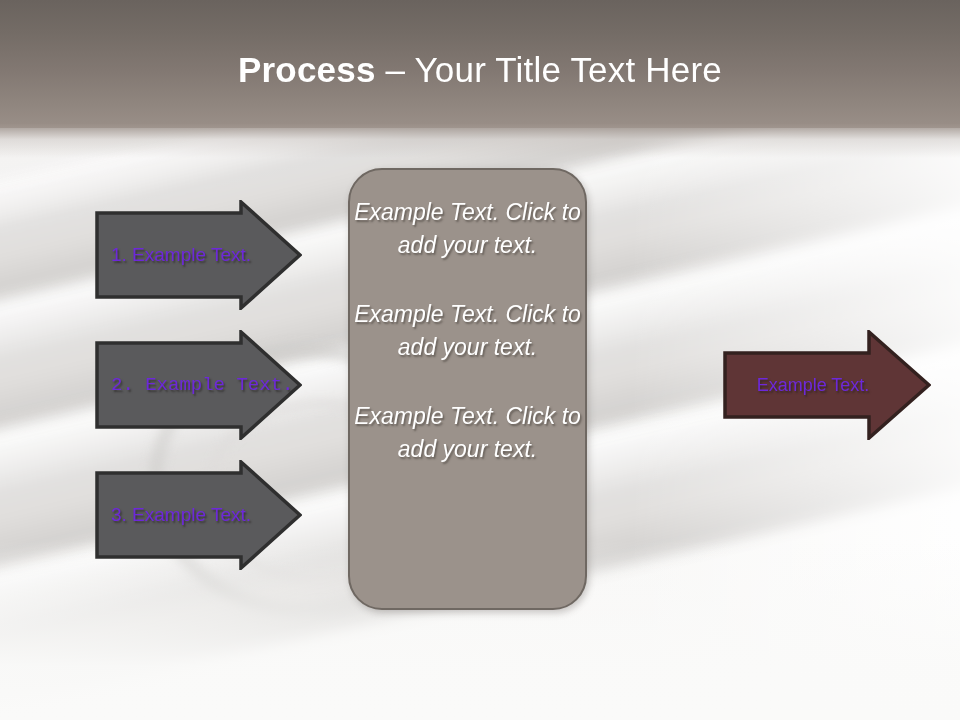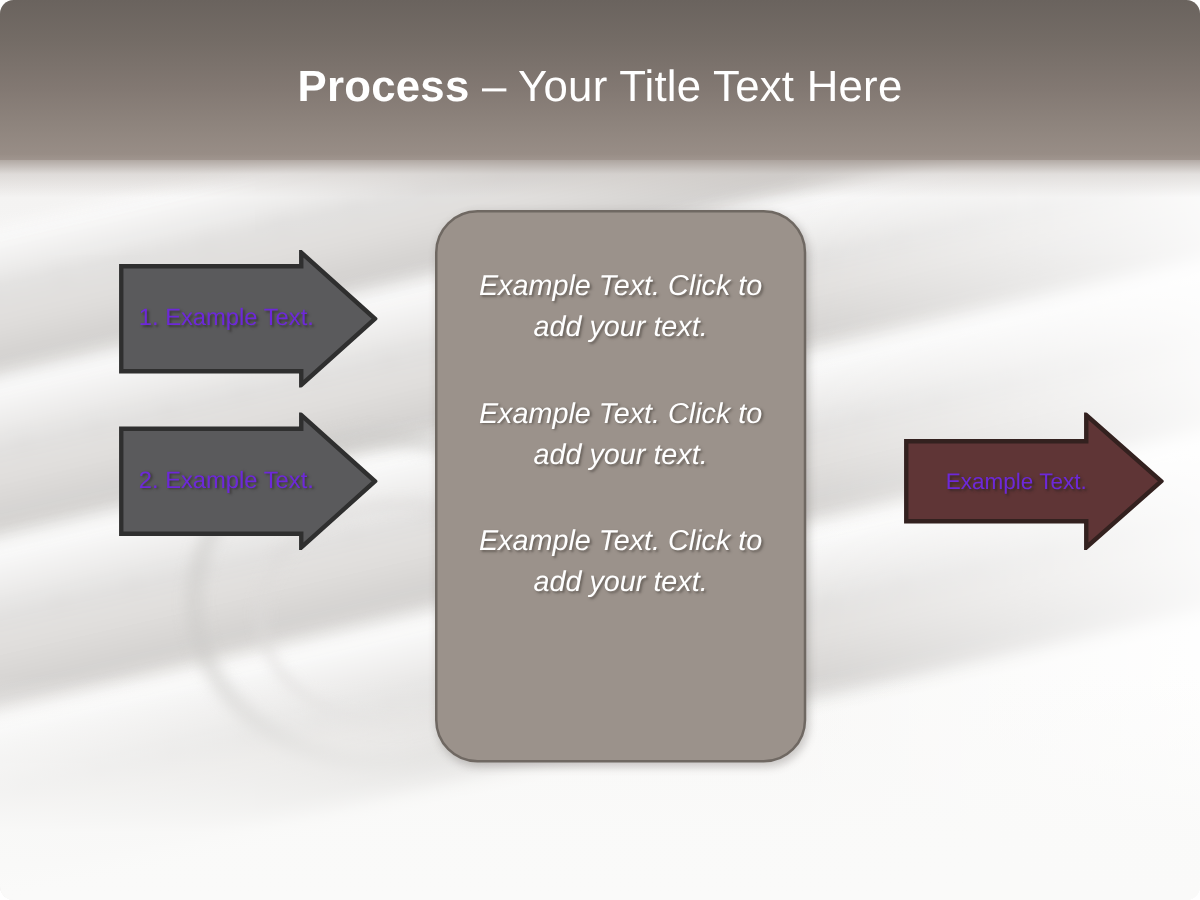--- a/index.html
+++ b/index.html
@@ -9,21 +9,20 @@
     background: #ffffff;
   }
 
   #slide {
     position: relative;
     width: 960px;
     height: 720px;
     overflow: hidden;
     font-family: "Liberation Sans", "DejaVu Sans", sans-serif;
     background: #f6f5f4;
-    border-radius: 11px;
   }
 
   
   .bg-base {
     position: absolute;
     inset: 0;
     background:
       linear-gradient(180deg, #e9e7e5 0%, #f4f3f2 22%, #fbfbfa 55%, #f7f6f5 100%);
   }
 
@@ -129,32 +128,32 @@
     white-space: nowrap;
   }
   .title .strong { font-weight: bold; }
   .title .light  { font-weight: normal; }
 
   
   .center-box {
     position: absolute;
     left: 348px;
     top: 168px;
-    width: 297px;
+    width: 239px;
     height: 442px;
     background: #9b928b;
     border: 2px solid #6f6862;
     border-radius: 34px;
     box-sizing: border-box;
     box-shadow: 2px 3px 7px rgba(90,84,79,0.30);
     display: flex;
     flex-direction: column;
     justify-content: flex-start;
     align-items: center;
-    padding-top: 42px;
+    padding-top: 26px;
   }
   .box-para {
     width: 230px;
     text-align: center;
     font-style: italic;
     font-size: 23px;
     line-height: 32.5px;
     color: #ffffff;
     text-shadow: 1.5px 1.5px 2px rgba(60,55,50,0.55);
     margin-bottom: 37px;
@@ -230,27 +229,33 @@
     <div class="box-para">Example Text. Click  to add your text.</div>
   </div>
 
   <div class="arrow arrow-left" style="left:95px; top:200px; width:207px; height:110px;">
     <svg width="207" height="110" viewBox="0 0 207 110">
       <polygon points="2,13 146,13 146,2 205,55 146,108 146,97 2,97" fill="#5a5a5c" stroke="#2f2f2f" stroke-width="3.5" stroke-linejoin="miter"></polygon>
     </svg>
     <span class="arrow-label">1. Example Text.</span>
   </div>
 
-  <div class="arrow arrow-left" style="left:95px; top:330px; width:207px; height:110px;">
+  <div class="arrow arrow-left" style="left:95px; top:330px; width:207px; height:110px;font-family:Liberation Mono, monospace;">
     <svg width="207" height="110" viewBox="0 0 207 110">
       <polygon points="2,13 146,13 146,2 205,55 146,108 146,97 2,97" fill="#5a5a5c" stroke="#2f2f2f" stroke-width="3.5" stroke-linejoin="miter"></polygon>
     </svg>
     <span class="arrow-label">2. Example Text.</span>
   </div>
 
+  <div class="arrow arrow-left" style="left:95px; top:460px; width:207px; height:110px;">
+    <svg width="207" height="110" viewBox="0 0 207 110">
+      <polygon points="2,13 146,13 146,2 205,55 146,108 146,97 2,97" fill="#5a5a5c" stroke="#2f2f2f" stroke-width="3.5" stroke-linejoin="miter"></polygon>
+    </svg>
+    <span class="arrow-label">3. Example Text.</span>
+  </div>
 
   <div class="arrow arrow-right" style="left:695px; top:330px; width:208px; height:110px;padding-left:28px;">
     <svg width="208" height="110" viewBox="0 0 208 110">
       <polygon points="2,23 146,23 146,2 206,55 146,108 146,87 2,87" fill="#5f3536" stroke="#33211f" stroke-width="3.5" stroke-linejoin="miter"></polygon>
     </svg>
     <span class="arrow-label">Example Text.</span>
   </div>
 
 </div>
 

